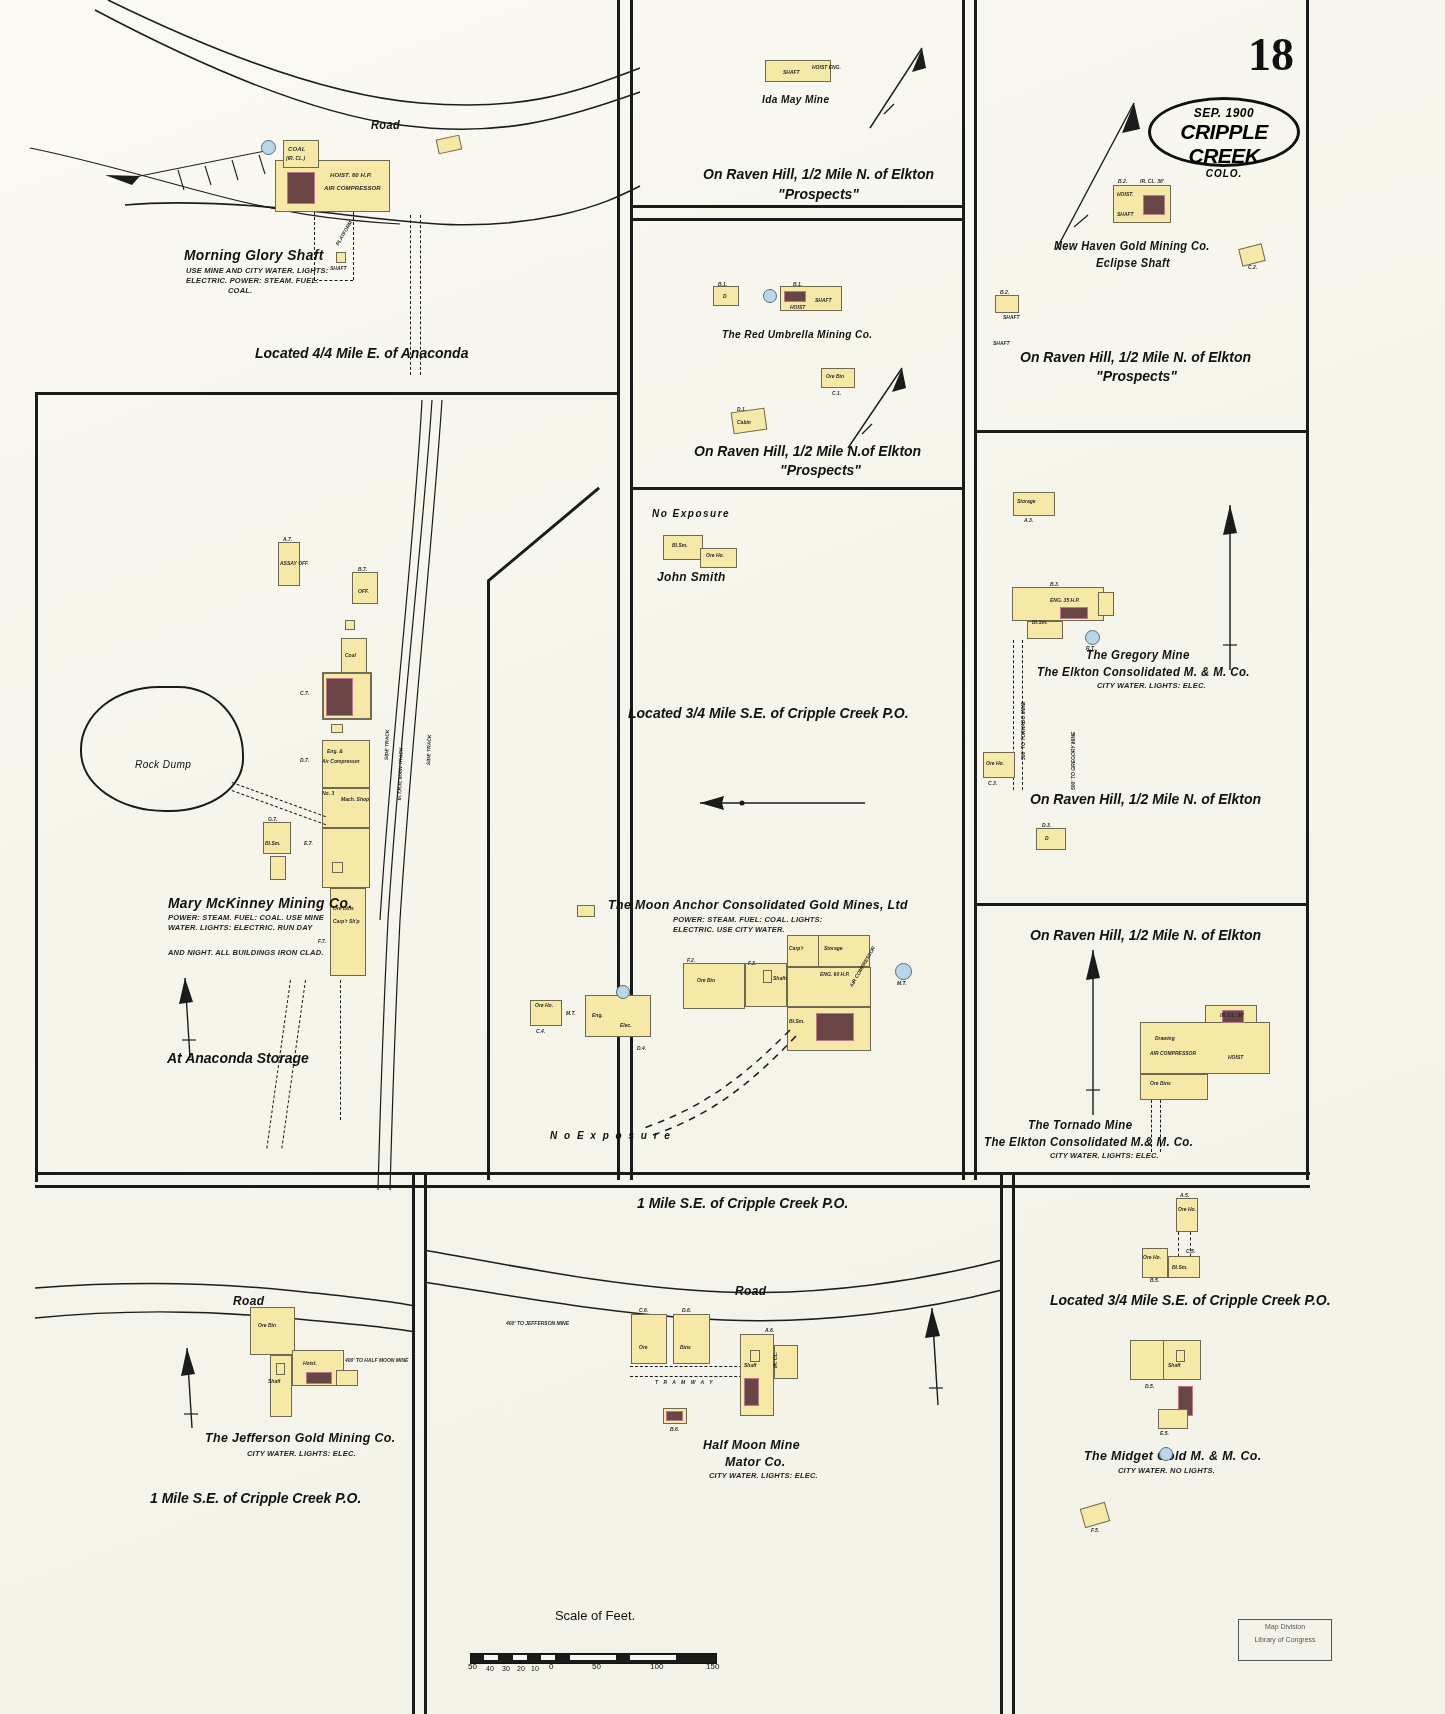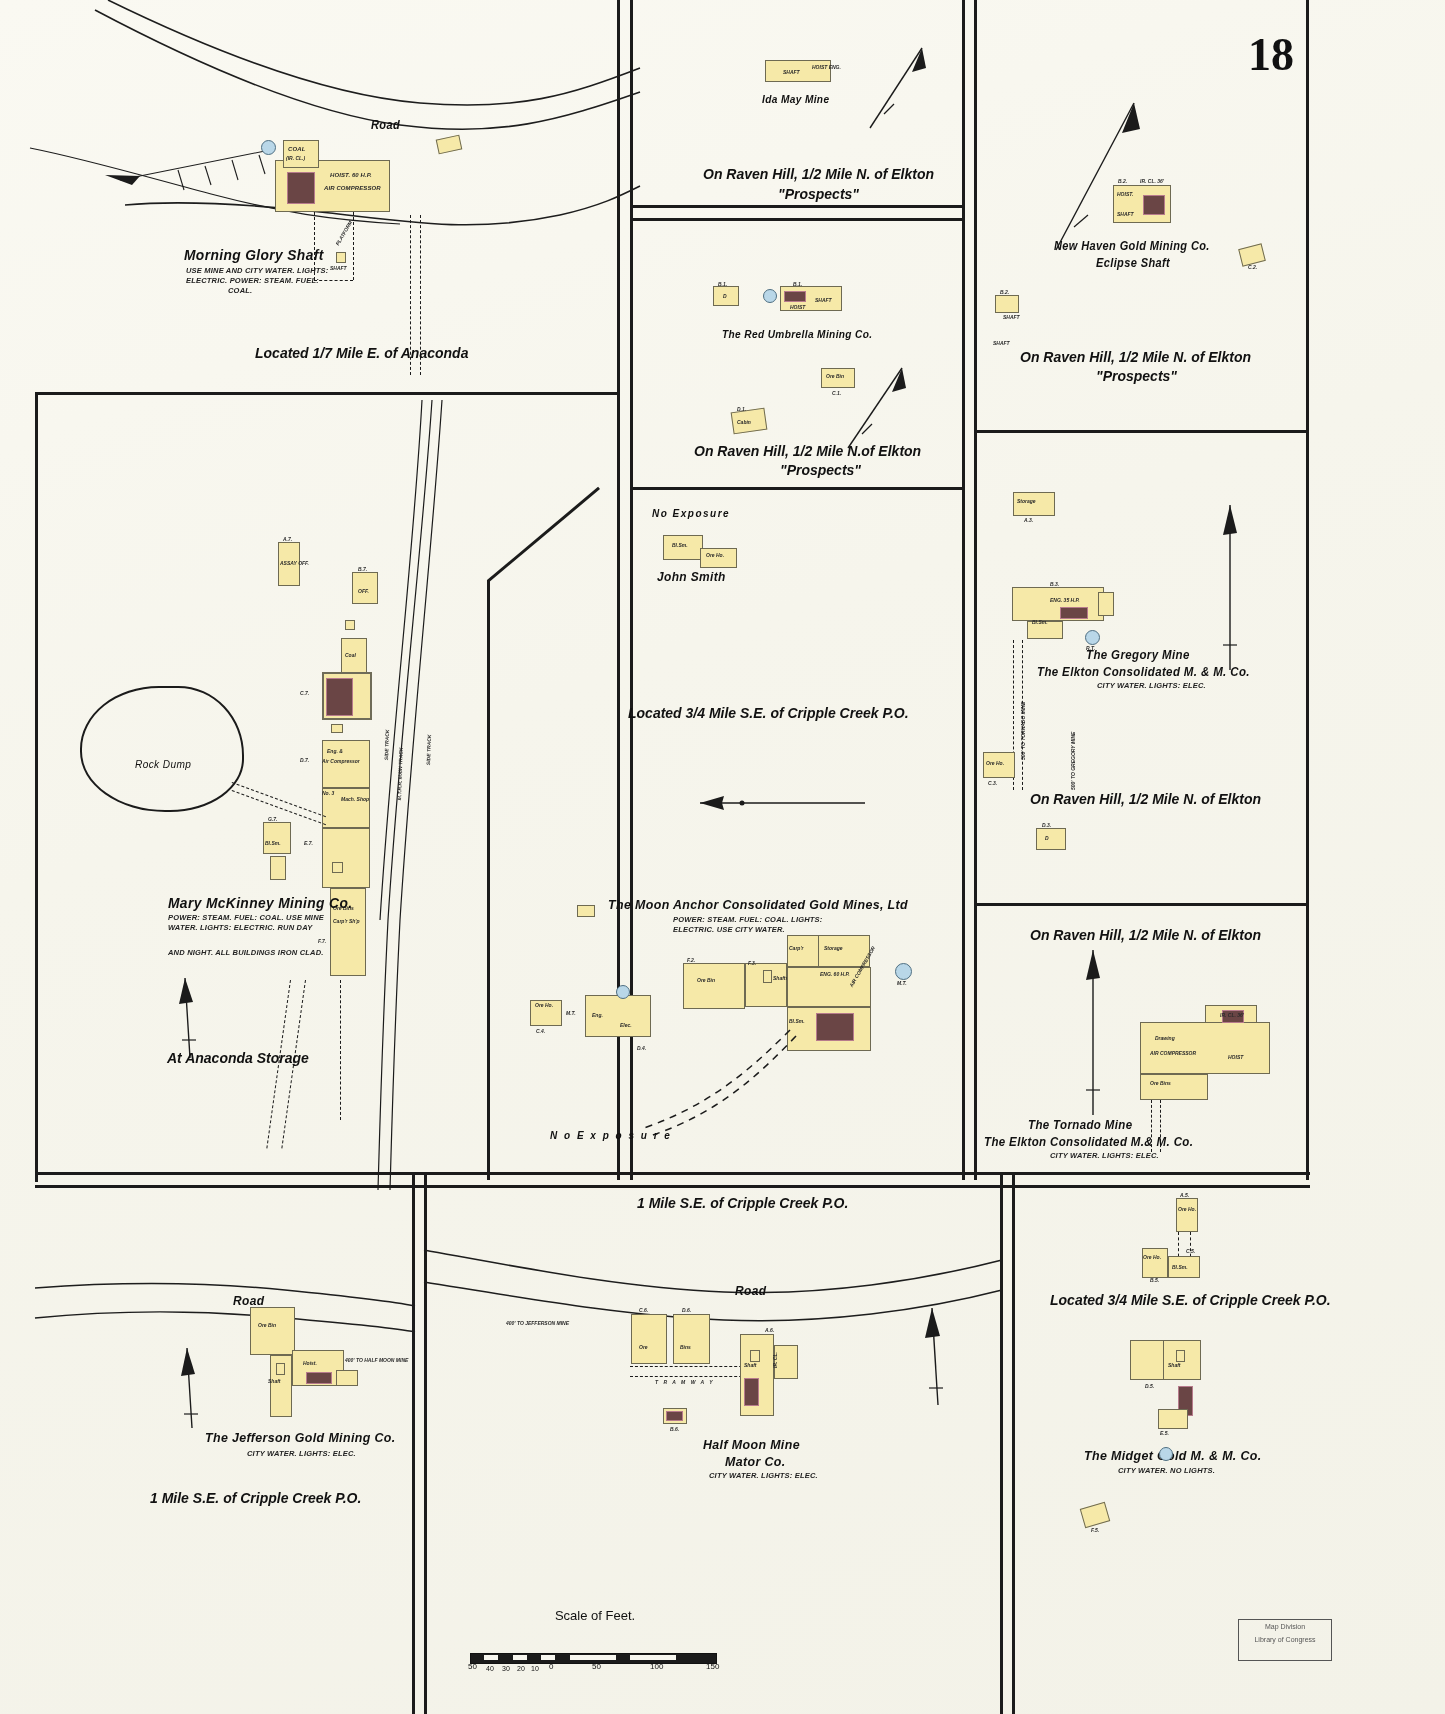--- a/index.html
+++ b/index.html
@@ -41,20 +41,25 @@
   svg{overflow:visible;}
 </style>
 </head>
 <body>
 
 <div id="sheet">
   <div class="paper"></div>
 
   <div class="pg" style="left:1248px;top:28px;">18</div>
 
+  <div class="cart" style="left:1148px;top:97px;width:146px;height:64px;">
+    <div class="sep" style="margin-top:6px;">SEP. 1900</div>
+    <div class="cc">CRIPPLE CREEK</div>
+    <div class="co">COLO.</div>
+  </div>
 
   <div class="blkline" style="left:35px;top:392px;width:585px;height:3px;"></div>
   <div class="blkline" style="left:617px;top:0px;width:3px;height:1180px;"></div>
   <div class="blkline" style="left:630px;top:0px;width:3px;height:1180px;"></div>
 
   <div class="blkline" style="left:630px;top:205px;width:335px;height:3px;"></div>
   <div class="blkline" style="left:630px;top:218px;width:335px;height:3px;"></div>
 
   <div class="blkline" style="left:630px;top:487px;width:335px;height:3px;"></div>
 
@@ -112,21 +117,21 @@
   <div class="lbl tinier" style="left:330px;top:265px;">SHAFT</div>
   <div class="sq-blue" style="left:261px;top:140px;width:13px;height:13px;"></div>
   <div class="bldg sm" style="left:437px;top:137px;width:24px;height:15px;transform:rotate(-12deg);"></div>
   <div class="dashv" style="left:410px;top:215px;height:160px;"></div>
   <div class="dashv" style="left:420px;top:215px;height:160px;"></div>
 
   <div class="lbl hand title-main" style="left:184px;top:246px;">Morning Glory Shaft</div>
   <div class="lbl sub" style="left:186px;top:266px;">USE MINE AND CITY WATER. LIGHTS:</div>
   <div class="lbl sub" style="left:186px;top:276px;">ELECTRIC. POWER: STEAM. FUEL:</div>
   <div class="lbl sub" style="left:228px;top:286px;">COAL.</div>
-  <div class="lbl loc" style="left:255px;top:345px;">Located  1/7 Mile E. of Anaconda</div>
+  <div class="lbl loc" style="left:255px;top:345px;">Located  4/4 Mile E. of Anaconda</div>
 
   <div class="bldg" style="left:765px;top:60px;width:66px;height:22px;"></div>
   <div class="lbl tinier" style="left:783px;top:69px;">SHAFT</div>
   <div class="lbl tinier" style="left:812px;top:64px;">HOIST ENG.</div>
   <div class="lbl hand" style="left:762px;top:93px;font-size:11px;">Ida May Mine</div>
   <svg style="position:absolute;left:860px;top:40px;width:80px;height:90px;">
     <line x1="10" y1="88" x2="62" y2="8" stroke="#1b1b1b" stroke-width="1.4"></line>
     <path d="M62,8 L52,32 L66,28 Z" fill="#1b1b1b"></path>
     <line x1="24" y1="74" x2="34" y2="64" stroke="#1b1b1b" stroke-width="1.2"></line>
   </svg>

